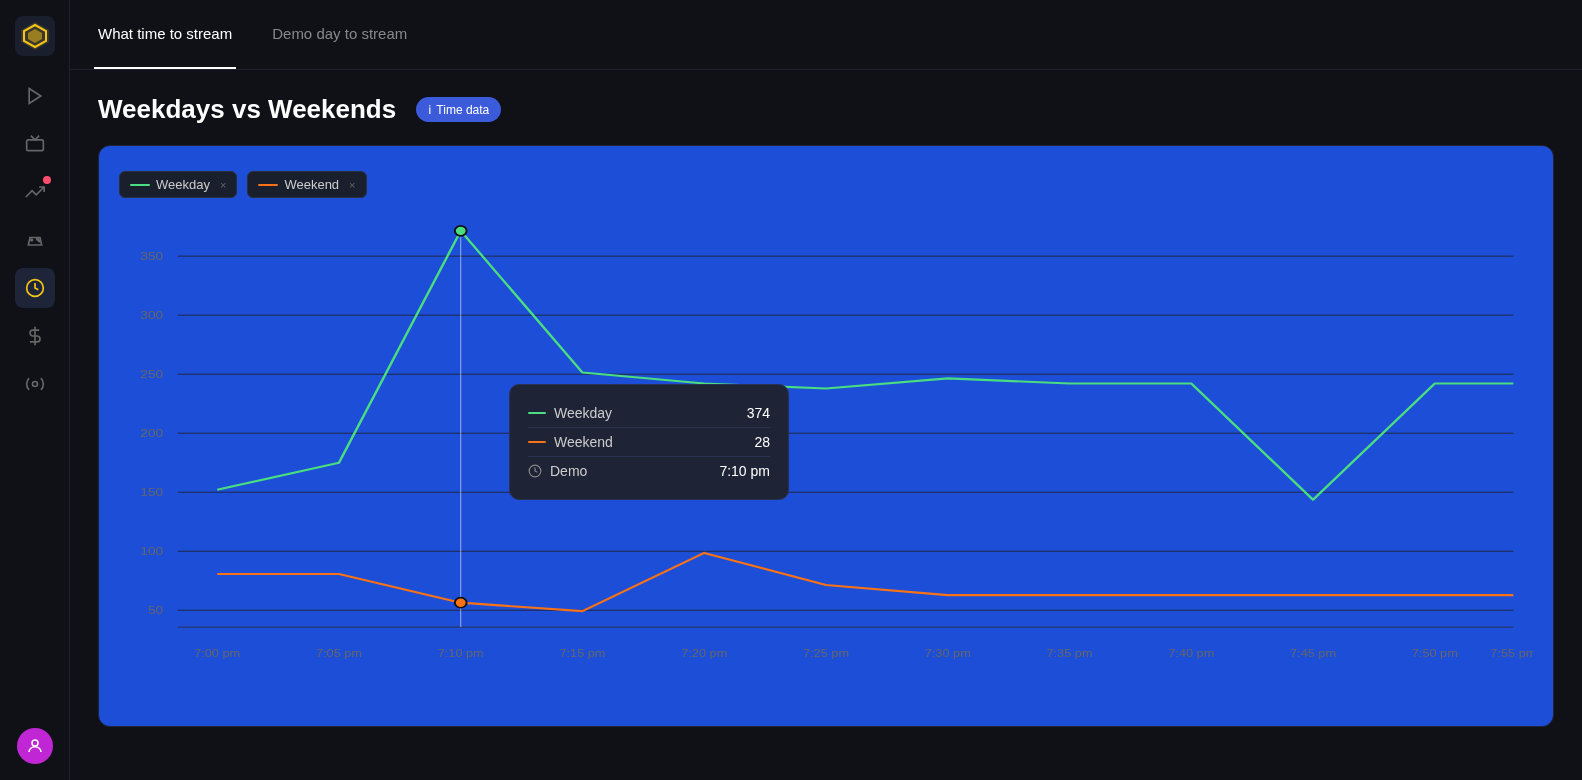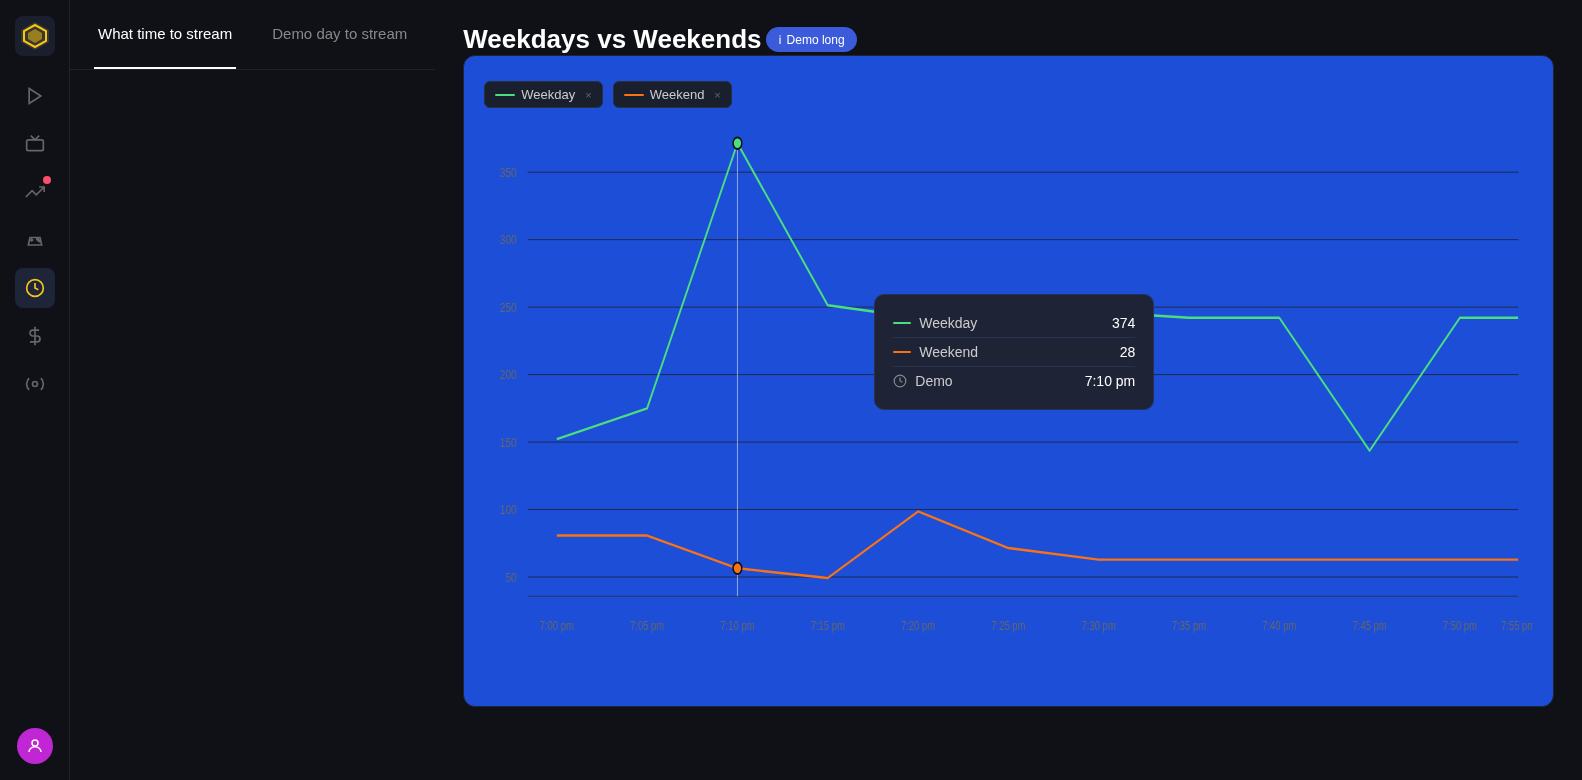--- a/index.html
+++ b/index.html
@@ -66,21 +66,21 @@
       align-items: center;
       justify-content: center;
       color: white;
       font-size: 16px;
     }
 
     
     .main {
       flex: 1;
       display: flex;
-      flex-direction: row;
+      flex-direction: column;
       overflow: hidden;
     }
 
     
     .top-nav {
       display: flex;
       align-items: center;
       padding: 0 24px;
       border-bottom: 1px solid #1e2130;
       height: 70px;
@@ -104,21 +104,22 @@
     
     .page-content {
       flex: 1;
       padding: 24px 28px;
       overflow: hidden;
     }
 
     .page-header {
       display: flex;
       align-items: center;
-      gap: 5px;
+      gap: 20px;
+      margin-bottom: 20px;
     }
     .page-title {
       font-size: 26px;
       font-weight: 700;
       color: #ffffff;
     }
     .demo-badge {
       background: #3b5bdb;
       color: #fff;
       font-size: 12px;
@@ -289,21 +290,21 @@
   <div class="top-nav">
     <div class="nav-tab active">What time to stream</div>
     <div class="nav-tab">Demo day to stream</div>
   </div>
 
   <div class="page-content">
     <div class="page-header">
       <h1 class="page-title">Weekdays vs Weekends</h1>
       <div class="demo-badge">
         <span>ℹ</span>
-        <span>Demo long</span>
+        <span>Time data</span>
       </div>
     </div>
 
     <div class="chart-container">
 
       <div class="legend">
         <div class="legend-item">
           <div class="legend-line" style="background:#4ade80;"></div>
           <span>Weekday</span>
           <span class="legend-close">×</span>

